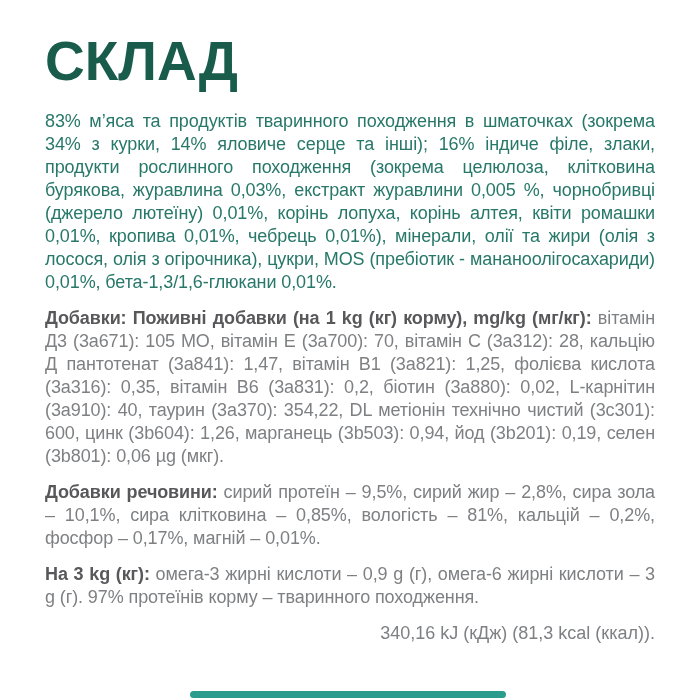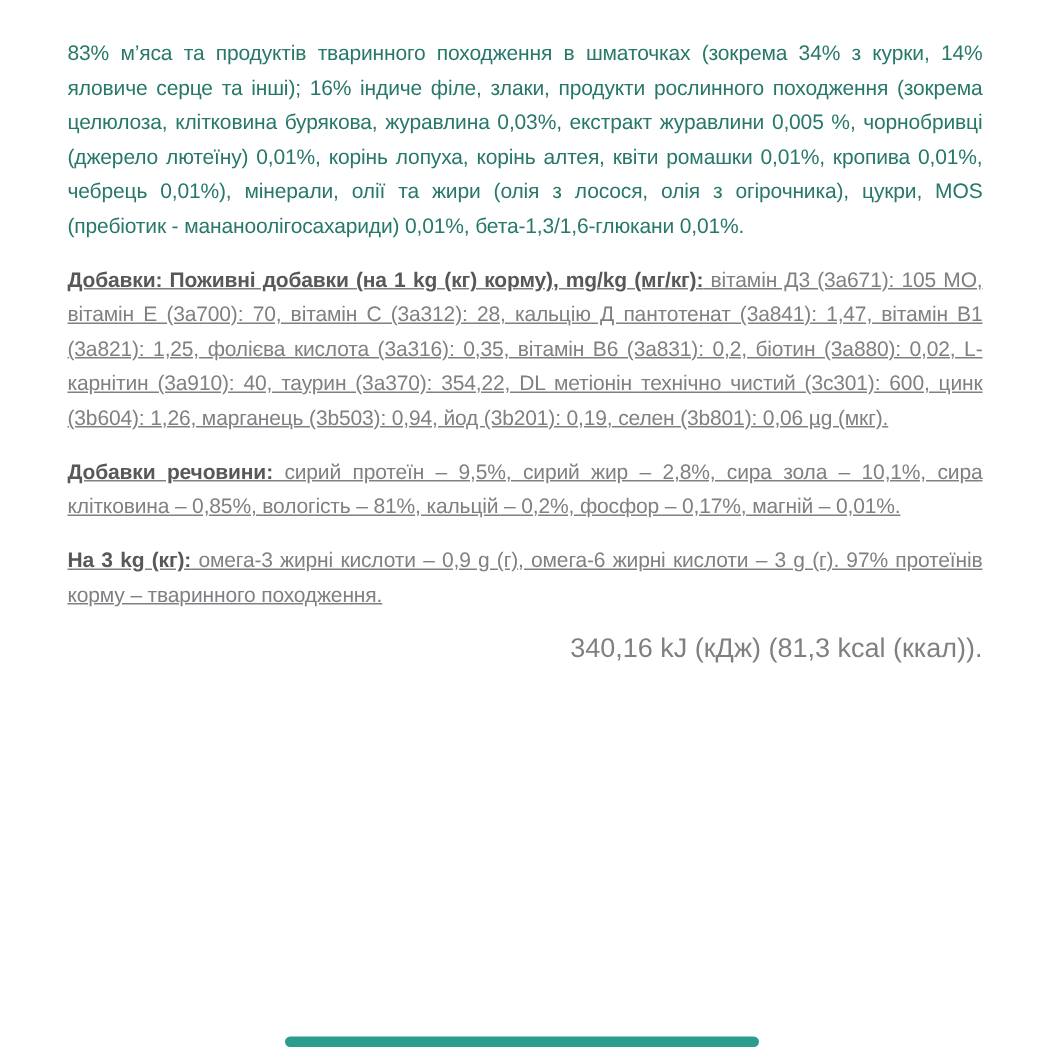--- a/index.html
+++ b/index.html
@@ -20,36 +20,35 @@
   .title {
     color: var(--title, #1a5c4c);
     font-size: 55px;
     line-height: 1.0;
     font-weight: 700;
     letter-spacing: 0px;
     margin: 10px 0 21px 0;
   }
   .para {
     margin: 0 0 13px 0;
-    font-size: 14px;
+    font-size: 18px;
     line-height: 23px;
     text-align: justify;
     letter-spacing: -0.1px;
   }
   .ingredients {
     color: var(--ingredients-text, #28786a);
   }
   .label-bold {
     color: var(--label-bold, #58585b);
     font-weight: 700;
   }
   .body-gray {
     color: var(--body-text, #7f8083);
     font-weight: 400;
-    text-decoration: underline;
   }
   .energy-label {
     margin-bottom: 0;
   }
   .energy-value {
     color: var(--body-text, #7f8083);
     font-size: 18px;
     line-height: 23px;
     margin: 0;
     text-align: right;
@@ -62,20 +61,21 @@
     height: 7px;
     border-radius: 4px;
     background: var(--progress-bar, #2b9c8e);
   }
 </style>
 </head>
 <body style="background: rgb(255, 255, 255);">
 
 <div class="content">
 
+  <h1 class="title">СКЛАД</h1>
 
   <p class="para ingredients"><span>83% м’яса та продуктів тваринного походження в шматочках (зокрема 34% з курки, 14% яловиче серце та інші); 16% індиче філе, злаки, продукти рослинного походження (зокрема целюлоза, клітковина бурякова, журавлина 0,03%, екстракт журавлини 0,005 %, чорнобривці (джерело лютеїну) 0,01%, корінь лопуха, корінь алтея, квіти ромашки 0,01%, кропива 0,01%, чебрець 0,01%), мінерали, олії та жири (олія з лосося, олія з огірочника), цукри, MOS (пребіотик - мананоолігосахариди) 0,01%, бета-1,3/1,6-глюкани 0,01%.</span></p>
 
   <p class="para body-gray"><b class="label-bold">Добавки: Поживні добавки (на 1 kg (кг) корму), mg/kg (мг/кг):</b><span> вітамін Д3 (3a671): 105 МО, вітамін Е (3a700): 70, вітамін С (3a312): 28, кальцію Д пантотенат (3a841): 1,47, вітамін В1 (3a821): 1,25, фолієва кислота (3a316): 0,35, вітамін В6 (3a831): 0,2, біотин (3a880): 0,02, L-карнітин (3a910): 40, таурин (3a370): 354,22, DL метіонін технічно чистий (3c301): 600, цинк (3b604): 1,26, марганець (3b503): 0,94, йод (3b201): 0,19, селен (3b801): 0,06 µg (мкг).</span></p>
 
   <p class="para body-gray"><b class="label-bold">Добавки речовини:</b><span> сирий протеїн – 9,5%, сирий жир – 2,8%, сира зола – 10,1%, сира клітковина – 0,85%, вологість – 81%, кальцій – 0,2%, фосфор – 0,17%, магній – 0,01%.</span></p>
 
   <p class="para body-gray"><b class="label-bold">На 3 kg (кг):</b><span> омега-3 жирні кислоти – 0,9 g (г), омега-6 жирні кислоти – 3 g (г). 97% протеїнів корму – тваринного походження.</span></p>
 
 

